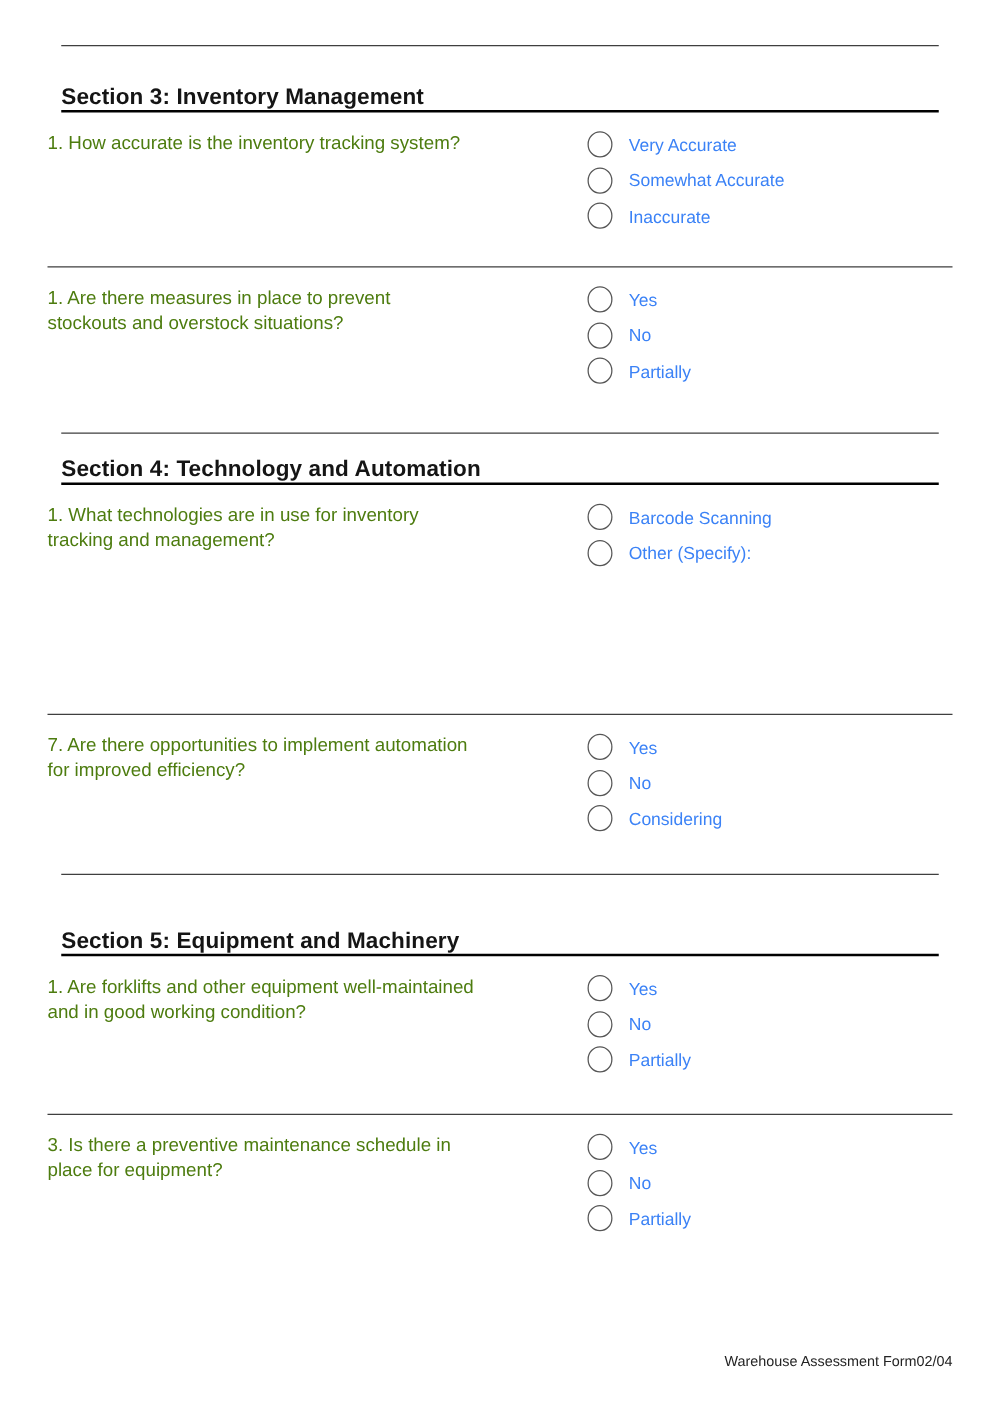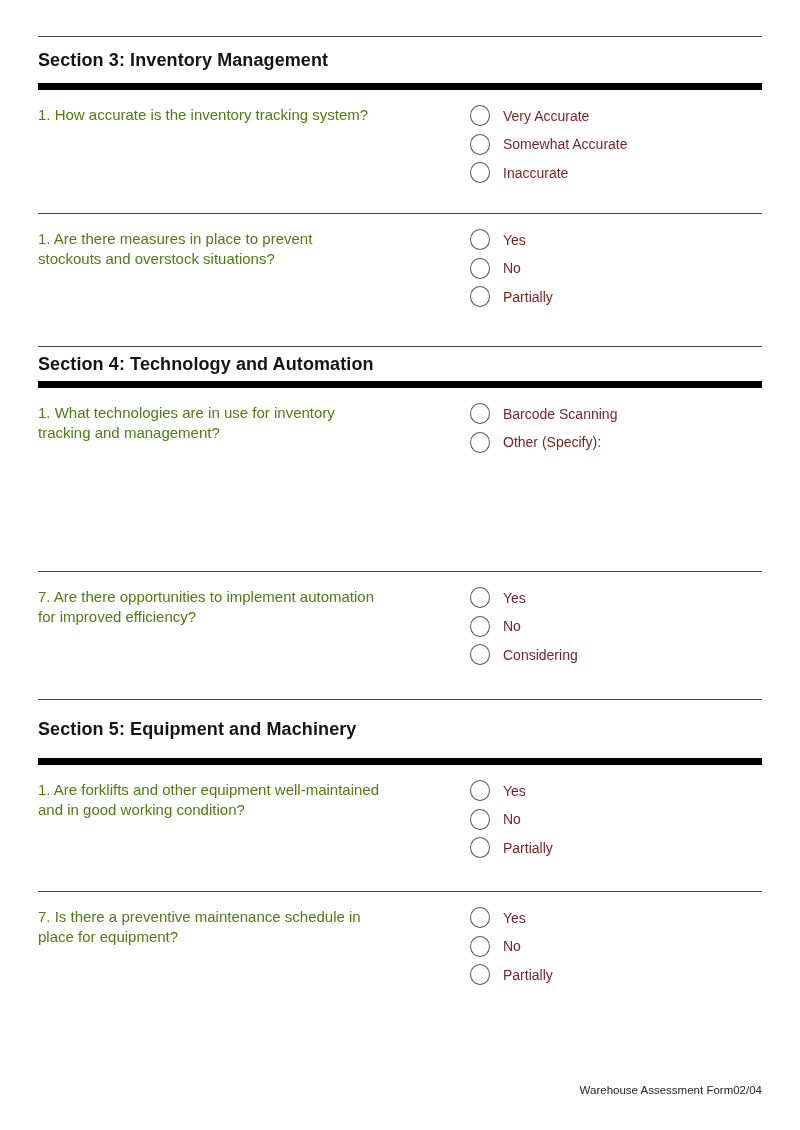--- a/index.html
+++ b/index.html
@@ -7,25 +7,25 @@
     width: 800px; height: 1130px;
     font-family: "Liberation Sans", sans-serif;
     color: #1c1c1c;
     position: relative;
     overflow: hidden;
   }
   .page { position: relative; width: 800px; height: 1130px; background: #fff; }
   .top-spacer { height: 36px; }
 
   .section-heading {
-    margin: 0 38px;
+    margin: 0 49px;
     border-top: 1px solid #3f3f3f;
-    border-bottom: 7px solid #000000;
+    border-bottom: 2px solid #000000;
     box-sizing: border-box;
-    display: flex; align-items: center;
+    display: flex; align-items: flex-end;
   }
   .section-heading h2 {
     margin: 0; font-size: 18px; font-weight: 700; letter-spacing: 0.1px; color: #151515;
   }
 
   .qblock {
     margin: 0 38px;
     box-sizing: border-box;
     display: flex;
     padding-top: 15px;
@@ -43,21 +43,21 @@
   .opt { display: flex; align-items: center; height: 21px; margin-bottom: 7.5px; }
   .radio {
     width: 20px; height: 21px;
     border: 1.5px solid #565656;
     border-radius: 50%;
     box-sizing: border-box;
     background: #fff;
     margin-right: 13px;
     flex: none;
   }
-  .olabel { font-size: 14px; color: #7f1d1d; }
+  .olabel { font-size: 14px; color: #3b82f6; }
 
   .footer {
     position: absolute;
     left: 38px; right: 38px; top: 1084px;
     display: flex; justify-content: flex-end; align-items: center;
     font-size: 11.5px; color: #232323;
   }
 </style>
 </head>
 <body>
@@ -162,21 +162,21 @@
         <span class="olabel">No</span>
       </div>
       <div class="opt">
         <span class="radio"></span>
         <span class="olabel">Partially</span>
       </div>
     </div>
   </div>
 
   <div class="qblock bt" style="height:150px">
-    <div class="qtext">7. Is there a preventive maintenance schedule in
+    <div class="qtext">3. Is there a preventive maintenance schedule in
 place for equipment?</div>
     <div class="opts">
       <div class="opt">
         <span class="radio"></span>
         <span class="olabel">Yes</span>
       </div>
       <div class="opt">
         <span class="radio"></span>
         <span class="olabel">No</span>
       </div>

